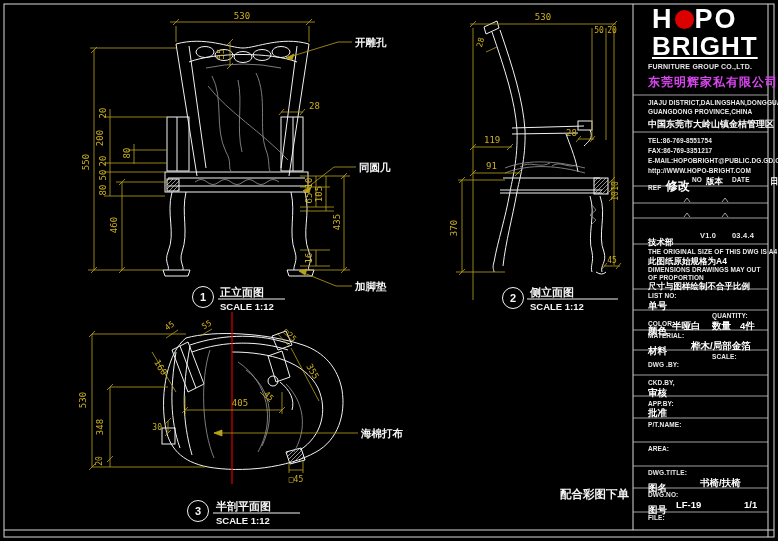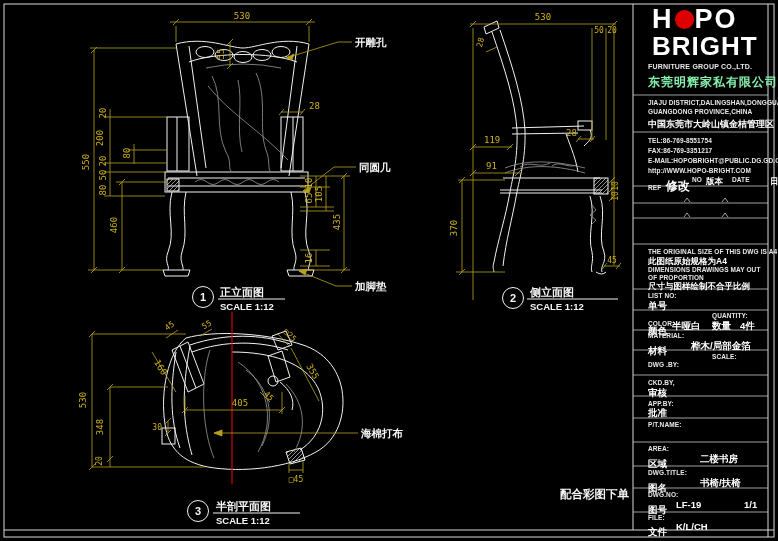--- a/index.html
+++ b/index.html
@@ -6,25 +6,25 @@
   .page{position:relative;width:778px;height:541px;background:#000;overflow:hidden;
         font-family:"Liberation Sans",sans-serif;}
   svg{position:absolute;left:0;top:0;}
   .tb{position:absolute;left:634px;top:0;width:140px;height:541px;}
   .tb .row{position:absolute;left:14px;width:122px;white-space:nowrap;}
   .logo{position:absolute;left:18px;top:6px;color:#fff;font-weight:bold;
         font-size:27px;letter-spacing:2px;line-height:27px;}
   .logo .dot{display:inline-block;width:19px;height:19px;border-radius:50%;
         background:#dd0000;margin:0 1px;position:relative;top:1px;}
   .logo2{position:absolute;left:18px;top:33px;color:#fff;font-weight:bold;
-        font-size:26px;letter-spacing:1px;line-height:26px;}
+        font-size:26px;letter-spacing:1px;line-height:26px;text-decoration:underline;}
   .en{color:#e8e8e8;font-weight:bold;font-size:7px;letter-spacing:.2px;}
   .en2{color:#e8e8e8;font-weight:bold;font-size:6.5px;letter-spacing:.1px;}
   .cn{color:#fff;font-weight:bold;font-size:9.5px;}
-  .cnBig{color:#86efac;font-weight:bold;font-size:12px;letter-spacing:1px;}
+  .cnBig{color:#d946ef;font-weight:bold;font-size:12px;letter-spacing:1px;}
 </style>
 </head>
 <body>
 
 <div class="page">
 
 <svg width="778" height="541" viewBox="0 0 778 541">
   <defs>
     <pattern id="hatch" width="4" height="4" patternUnits="userSpaceOnUse">
       <path d="M0,4 L4,0" stroke="#cfcfcf" stroke-width="0.7"></path>
@@ -350,20 +350,25 @@
 
   <div class="row" style="top:176px">
     <span class="en2">REF</span>
     <span class="cn" style="font-size:12px">修改</span>
     <span class="en2" style="position:absolute;left:44px">NO</span>
     <span class="cn" style="font-size:8.5px;position:absolute;left:58px">版本</span>
     <span class="en2" style="position:absolute;left:84px">DATE</span>
     <span class="cn" style="font-size:8.5px;position:absolute;left:122px">日期</span>
   </div>
 
+  <div class="row" style="top:231px">
+    <span class="cn" style="font-size:8.5px">技术部</span>
+    <span class="en" style="position:absolute;left:52px;font-size:7.5px">V1.0</span>
+    <span class="en" style="position:absolute;left:84px;font-size:7.5px">03.4.4</span>
+  </div>
 
   <div class="row en2" style="top:248px">THE ORIGINAL SIZE OF THIS DWG IS A4</div>
   <div class="row cn" style="top:256px;font-size:8.5px">此图纸原始规格为A4</div>
   <div class="row en2" style="top:266px">DIMENSIONS DRAWINGS MAY OUT</div>
   <div class="row en2" style="top:274px">OF PROPORTION</div>
   <div class="row cn" style="top:281px;font-size:8.5px">尺寸与图样绘制不合乎比例</div>
 
   <div class="row en2" style="top:292px">LIST NO:</div>
   <div class="row cn" style="top:300px">单号</div>
 
@@ -391,38 +396,30 @@
 
   <div class="row en2" style="top:379px">CKD.BY,</div>
   <div class="row cn" style="top:387px">审核</div>
 
   <div class="row en2" style="top:400px">APP.BY:</div>
   <div class="row cn" style="top:407px">批准</div>
 
   <div class="row en2" style="top:421px">P/T.NAME:</div>
 
   <div class="row en2" style="top:445px">AREA:</div>
-  <div class="row" style="top:453px">
-    <span class="cn">区域</span>
-    <span class="cn" style="position:absolute;left:52px">二楼书房</span>
-  </div>
 
   <div class="row en2" style="top:469px">DWG.TITLE:</div>
   <div class="row" style="top:477px">
     <span class="cn">图名</span>
     <span class="cn" style="position:absolute;left:52px">书椅/扶椅</span>
   </div>
 
   <div class="row en2" style="top:491px">DWG.NO:</div>
   <div class="row" style="top:499px">
     <span class="cn">图号</span>
     <span class="cn" style="position:absolute;left:28px">LF-19</span>
     <span class="cn" style="position:absolute;left:96px">1/1</span>
   </div>
 
   <div class="row en2" style="top:514px">FILE:</div>
-  <div class="row" style="top:521px">
-    <span class="cn">文件</span>
-    <span class="cn" style="position:absolute;left:28px">K/L/CH</span>
-  </div>
 </div>
 
 </div>
 
 </body></html>

